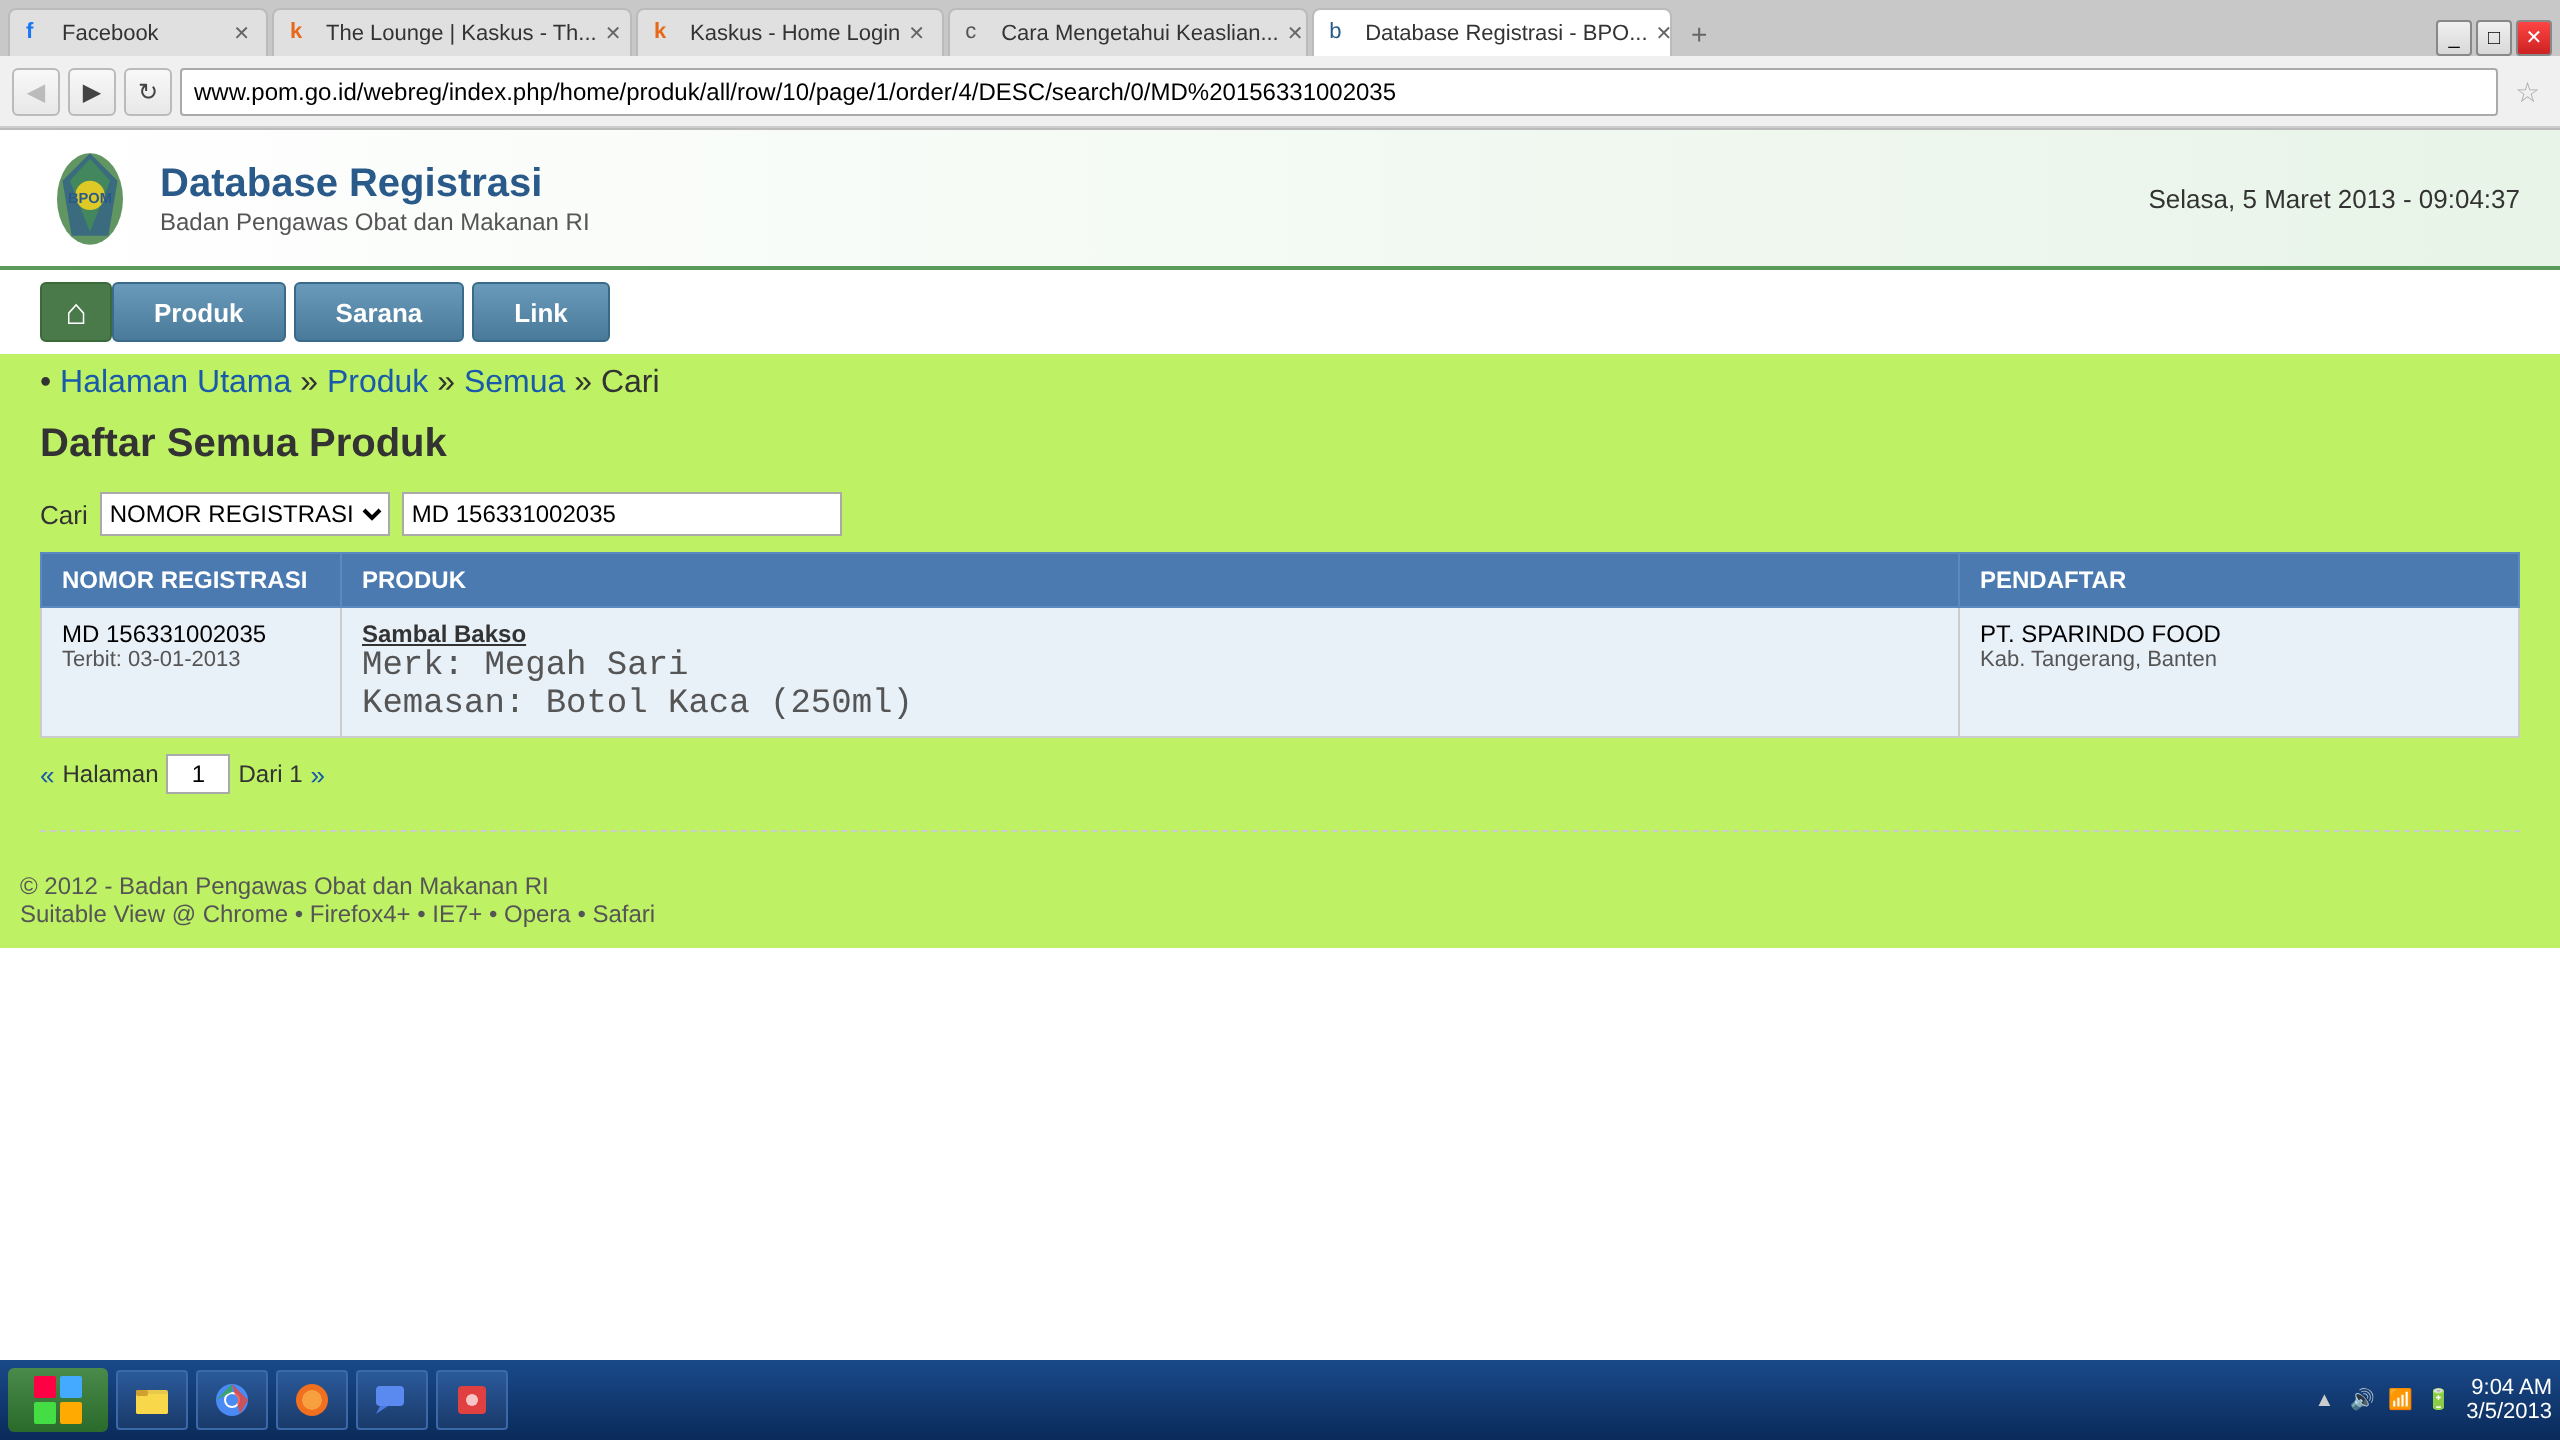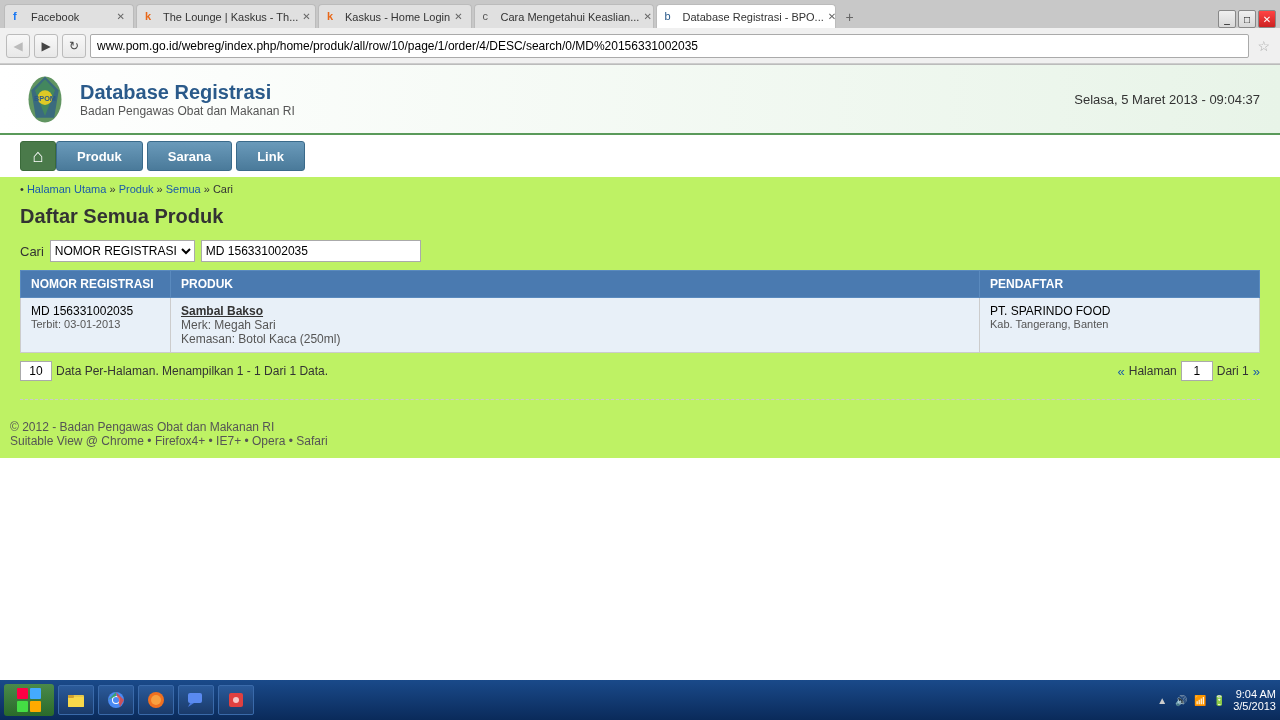--- a/index.html
+++ b/index.html
@@ -30,42 +30,42 @@
     .site-title h1 { font-size: 20px; color: #2a5a8a; font-weight: bold; }
     .site-title p { font-size: 12px; color: #555; }
     .site-datetime { font-size: 13px; color: #333; }
 
     
     .nav-menu { display: flex; align-items: center; padding: 6px 20px; background: #fff; gap: 0; }
     .nav-home { background: #4a7a4a; border: 1px solid #3a6a3a; border-radius: 3px; width: 36px; height: 30px; display: flex; align-items: center; justify-content: center; cursor: pointer; }
     .nav-item { background: linear-gradient(#6a9aba, #4a7a9a); border: 1px solid #3a6a8a; border-radius: 3px; padding: 5px 20px; color: #fff; font-weight: bold; cursor: pointer; height: 30px; display: flex; align-items: center; font-size: 13px; }
 
     
-    .breadcrumb { padding: 6px 20px; font-size: 11px; color: #333; }
+    .breadcrumb { padding: 6px 20px; font-size: 16px; color: #333; }
     .breadcrumb a { color: #1a5aaa; text-decoration: none; }
 
     
     .page-title { padding: 4px 20px 8px 20px; font-size: 20px; font-weight: bold; color: #333; }
 
     
     .search-bar { display: flex; align-items: center; padding: 4px 20px 8px 20px; gap: 6px; font-size: 13px; }
     .search-label { color: #333; }
     .search-select { height: 22px; font-size: 12px; border: 1px solid #aaa; background: #fff; }
     .search-input { height: 22px; border: 1px solid #aaa; padding: 0 4px; font-size: 12px; width: 220px; }
 
     
     .data-table { margin: 0 20px; border-collapse: collapse; width: calc(100% - 40px); border: 1px solid #aaa; }
     .data-table th { background: #4a7ab0; color: #fff; padding: 6px 10px; font-size: 12px; font-weight: bold; text-align: left; border: 1px solid #5a8abe; }
     .data-table td { padding: 6px 10px; border: 1px solid #ccc; vertical-align: top; font-size: 12px; }
     .data-table tbody tr { background: #e8f0f8; }
     .td-reg { width: 150px; }
     .td-product { }
     .td-pendaftar { width: 280px; }
     .product-name { font-weight: bold; color: #333; text-decoration: underline; }
-    .product-detail { color: #555; font-size: 12px; }
+    .product-detail { color: #555; font-size: 17px; font-family: Liberation Mono, monospace; }
 
     
     .pagination { display: flex; align-items: center; justify-content: space-between; padding: 8px 20px; font-size: 12px; color: #333; }
     .per-page-input { width: 32px; height: 20px; border: 1px solid #aaa; text-align: center; font-size: 12px; }
     .page-nav { display: flex; align-items: center; gap: 4px; }
     .page-nav-btn { color: #1a5aaa; cursor: pointer; font-size: 13px; }
     .page-number-input { width: 32px; height: 20px; border: 1px solid #aaa; text-align: center; font-size: 12px; }
 
     
     .divider { border: none; border-top: 1px dashed #ccc; margin: 10px 20px; }
@@ -206,24 +206,20 @@
         </td>
         <td class="td-pendaftar">
           <div>PT. SPARINDO FOOD</div>
           <div style="font-size:11px;color:#555;">Kab. Tangerang, Banten</div>
         </td>
       </tr>
     </tbody>
   </table>
 
   <div class="pagination">
-    <div style="display:flex;align-items:center;gap:4px;">
-      <input class="per-page-input" type="text" value="10" style="">
-      <span>Data Per-Halaman. Menampilkan 1 - 1 Dari 1 Data.</span>
-    </div>
     <div class="page-nav">
       <span class="page-nav-btn">«</span>
       <span>Halaman</span>
       <input class="page-number-input" type="text" value="1" style="">
       <span>Dari 1</span>
       <span class="page-nav-btn">»</span>
     </div>
   </div>
 
   <hr class="divider">

